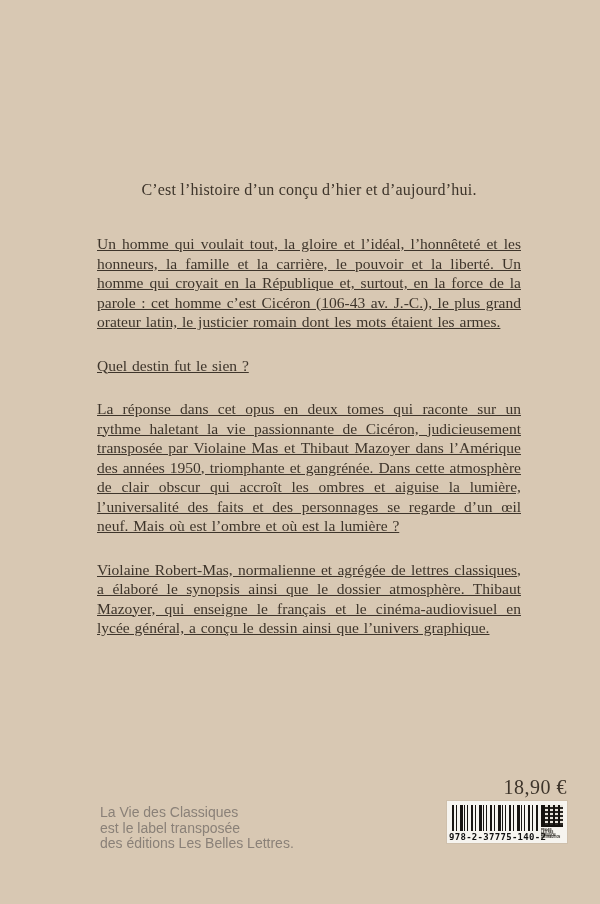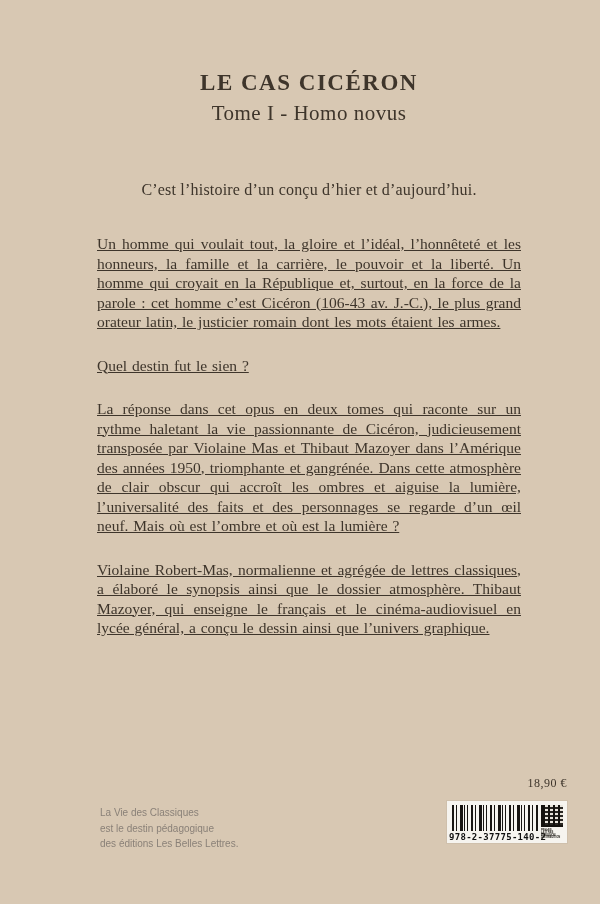--- a/index.html
+++ b/index.html
@@ -44,21 +44,21 @@
     font-size:15.5px;line-height:19.5px;
     text-align:justify;
     word-spacing:1px;
     hyphens:none;
     margin:0 0 24px 0;
   }
   .body-text p.short{text-align:left;}
 
   .price{
     position:absolute;top:776px;right:33px;
-    font-size:12px;letter-spacing:0.5px;
+    font-size:20px;letter-spacing:0.5px;
   }
 
   .barcode-label{
     position:absolute;left:447px;top:801px;width:120px;height:42px;
     background:var(--label-bg);
     box-shadow:0 0 0 1px rgba(0,0,0,0.04);
   }
   .bars{
     position:absolute;left:5px;top:4px;width:86px;height:26px;
     background:repeating-linear-gradient(90deg,
@@ -87,33 +87,29 @@
     width:48px;margin-top:1px;margin-left:1px;
     font-family:"Liberation Sans","DejaVu Sans",sans-serif;
     font-size:6px;line-height:6px;font-weight:700;color:#23201b;
     transform:scale(0.45);transform-origin:left top;
     word-break:break-word;
   }
 
   .publisher-note{
     position:absolute;left:100px;top:805px;
     font-family:"Liberation Sans","DejaVu Sans",sans-serif;
-    font-size:10px;line-height:15.5px;
+    font-size:14px;line-height:15.5px;
     color:var(--muted);
   }
 </style>
 </head>
 <body>
 
 <div class="cover">
 
-  <header class="title-block">
-    <h1>LE CAS CICÉRON</h1>
-    <h2>Tome I - Homo novus</h2>
-  </header>
 
   <p class="tagline">C’est l’histoire d’un conçu d’hier et d’aujourd’hui.</p>
 
   <main class="body-text">
     <p>Un homme qui voulait tout, la gloire et l’idéal, l’honnêteté et les honneurs, la famille et la carrière, le pouvoir et la liberté. Un homme qui croyait en la République et, surtout, en la force de la parole : cet homme c’est Cicéron (106-43 av. J.-C.), le plus grand orateur latin, le justicier romain dont les mots étaient les armes.</p>
     <p class="short">Quel destin fut le sien ?</p>
     <p>La réponse dans cet opus en deux tomes qui raconte sur un rythme haletant la vie passionnante de Cicéron, judicieusement transposée par Violaine Mas et Thibaut Mazoyer dans l’Amérique des années 1950, triomphante et gangrénée. Dans cette atmosphère de clair obscur qui accroît les ombres et aiguise la lumière, l’universalité des faits et des personnages se regarde d’un œil neuf. Mais où est l’ombre et où est la lumière ?</p>
     <p>Violaine Robert-Mas, normalienne et agrégée de lettres classiques, a élaboré le synopsis ainsi que le dossier atmosphère. Thibaut Mazoyer, qui enseigne le français et le cinéma-audiovisuel en lycée général, a conçu le dessin ainsi que l’univers graphique.</p>
   </main>
 
@@ -123,17 +119,17 @@
     <div class="bars"></div>
     <div class="isbn">978-2-37775-140-2</div>
     <div class="dm-wrap">
       <div class="dm"></div>
       <div class="microtext">BELLES LETTRES DIFFUSION DISTRIBUTION</div>
     </div>
   </div>
 
   <div class="publisher-note">
     <div>La Vie des Classiques</div>
-    <div>est le destin pédagogique</div>
+    <div>est le label transposée</div>
     <div>des éditions Les Belles Lettres.</div>
   </div>
 
 </div>
 
 </body></html>

